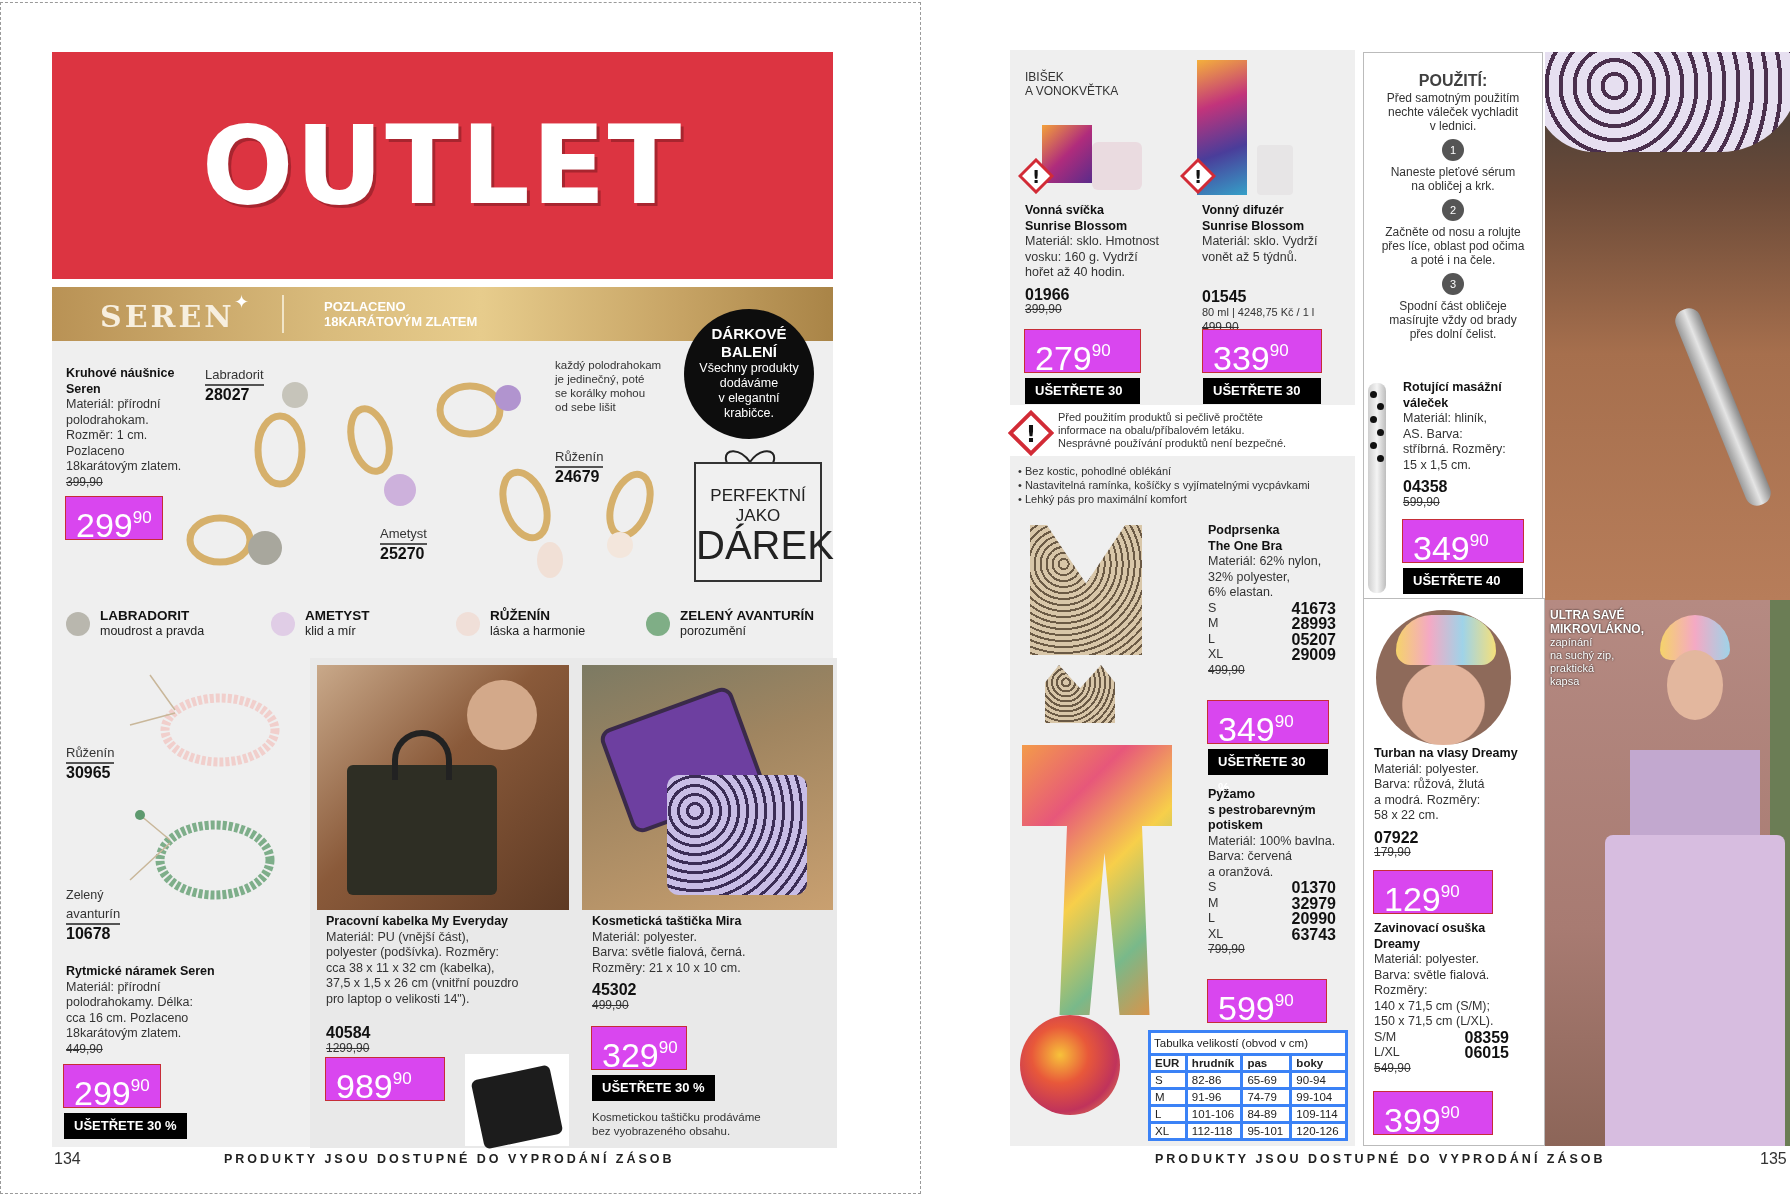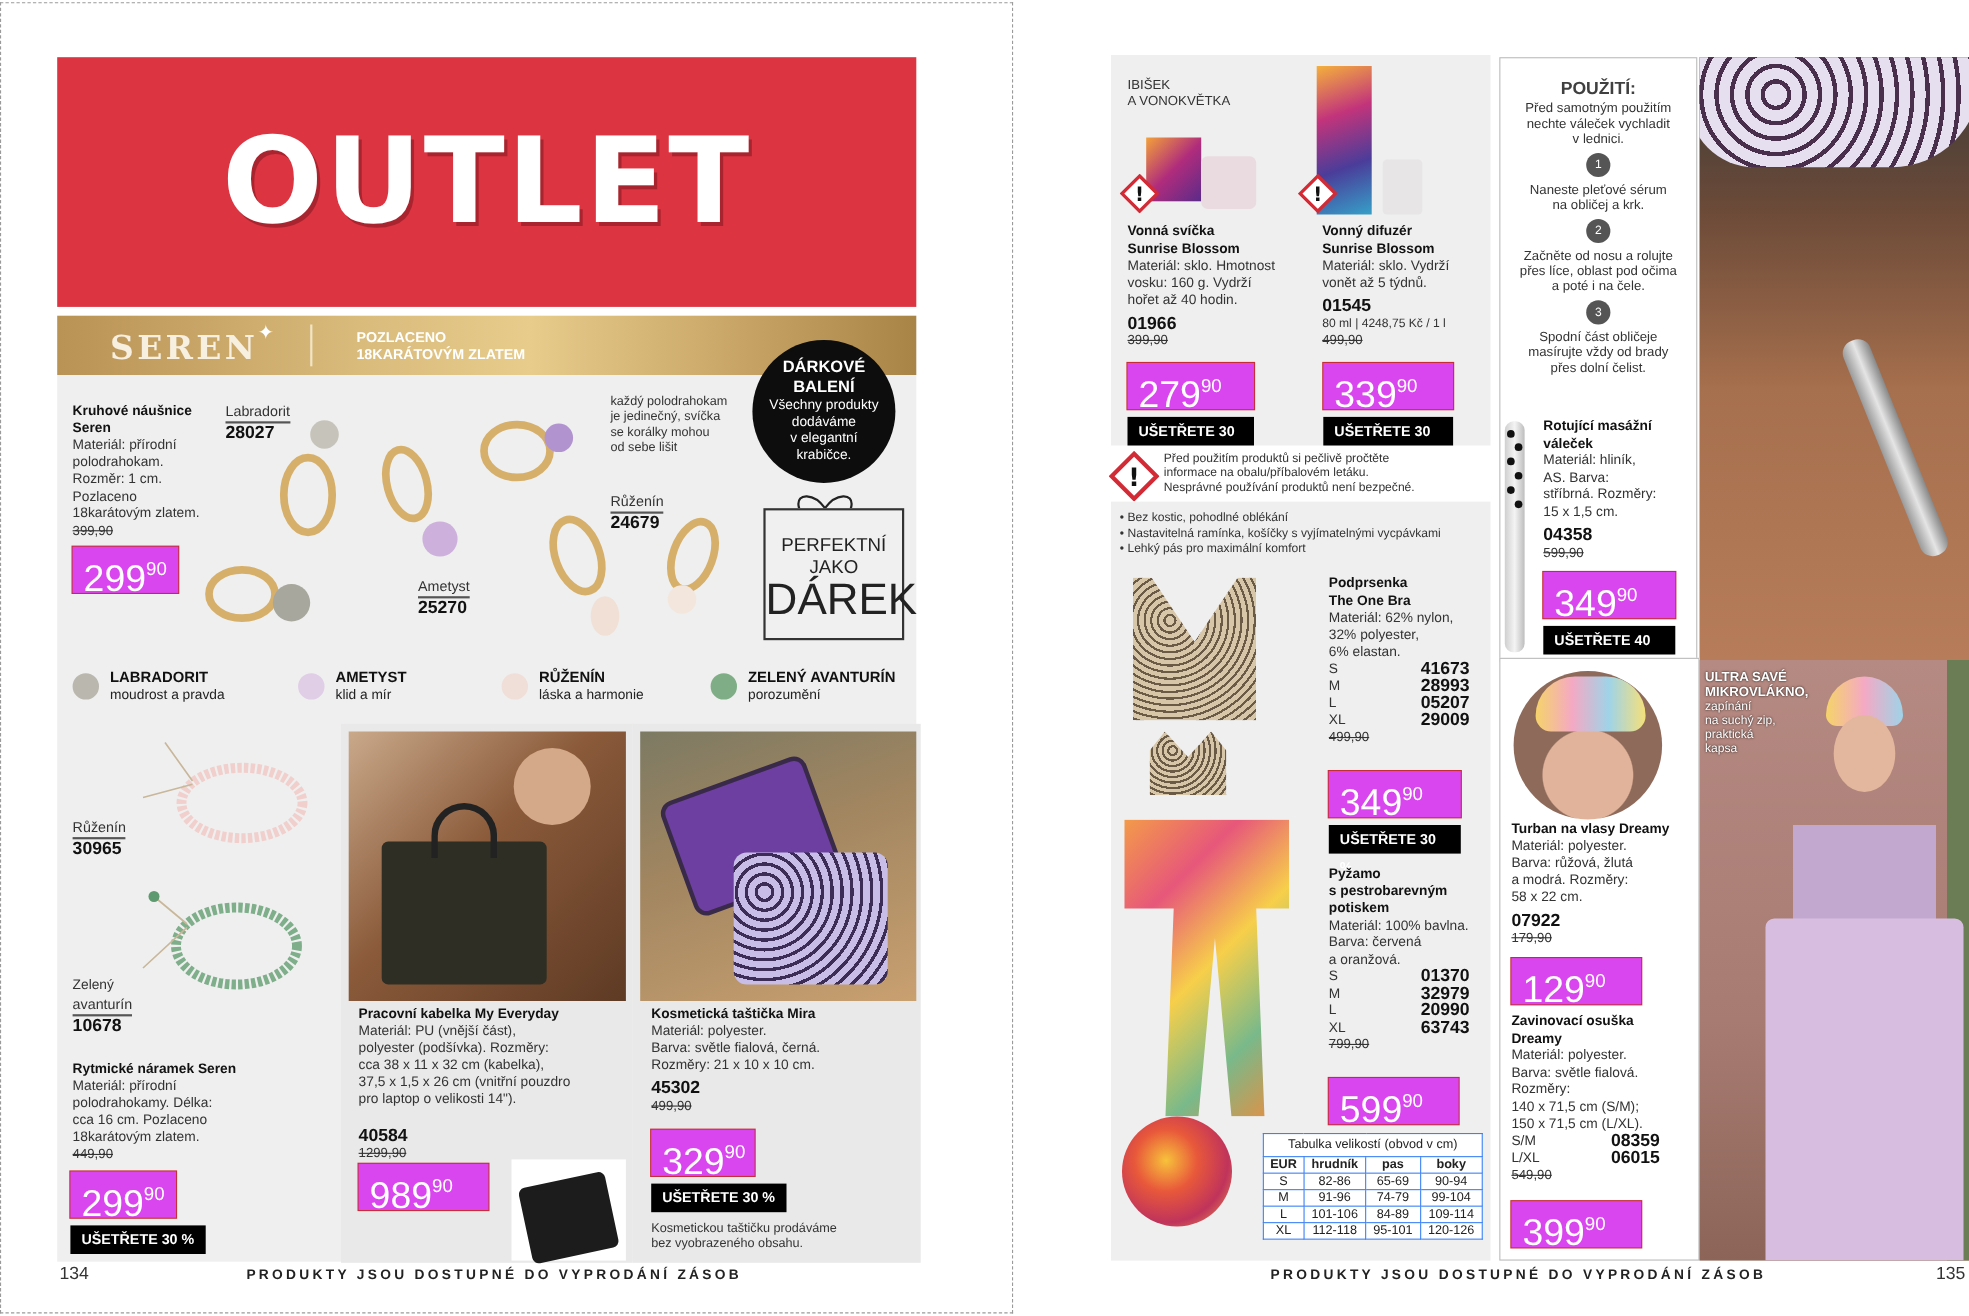--- a/index.html
+++ b/index.html
@@ -30,21 +30,21 @@
 .gemtxt{font-size:12.5px;line-height:15px}
 .gemtxt b{font-size:13.5px;color:#111}
 .photo{overflow:hidden}
 .footer{font-size:12.5px;letter-spacing:3px;font-weight:bold;color:#222}
 .pagenum{font-size:16px;color:#333}
 .rp-cell{background:#efefef}
 .warn{width:36px;height:36px}
 .usage{left:1363px;top:52px;width:180px;height:550px;border:1px solid #bbb;background:#fff}
 .step{width:22px;height:22px;border-radius:50%;background:#555;color:#fff;font-size:11px;line-height:22px;text-align:center;margin:6px auto 4px}
 .sizetab{border-collapse:collapse;font-size:11.5px;background:#fff}
-.sizetab td,.sizetab th{border:1px solid #3b82f6;padding:0 4px;text-align:center;line-height:14px}
+.sizetab td,.sizetab th{border:3px solid #3b82f6;padding:0 4px;text-align:left;line-height:14px}
 .dots i{display:block;width:7px;height:7px;background:#111;border-radius:50%;position:absolute}
 </style>
 </head>
 <body>
 
 <div class="abs page-left"></div>
 
 <div class="abs outlet">
     <span>OUTLET</span>
   </div>
@@ -80,21 +80,21 @@
 <div class="abs" style="left:380px;top:524px">
   <span class="lbl">Ametyst</span>
   <div class="code">25270</div>
 </div>
 <div class="abs" style="left:555px;top:447px">
   <span class="lbl">Růženín</span>
   <div class="code">24679</div>
 </div>
 <div class="abs txt" style="left:555px;top:358px;font-size:11.5px;line-height:14px">
   <div>každý polodrahokam</div>
-  <div>je jedinečný, svíčka</div>
+  <div>je jedinečný, poté</div>
   <div>se korálky mohou</div>
   <div>od sebe lišit</div>
 </div>
 
 <svg class="abs" style="left:170px;top:370px" width="520" height="210">
   <g fill="none" stroke="#d6b06b" stroke-width="7">
     <ellipse cx="110" cy="80" rx="22" ry="34"></ellipse>
     <ellipse cx="200" cy="70" rx="18" ry="32" transform="rotate(-15 200 70)"></ellipse>
     <ellipse cx="300" cy="40" rx="30" ry="24"></ellipse>
     <ellipse cx="355" cy="135" rx="20" ry="34" transform="rotate(-20 355 135)"></ellipse>
@@ -250,21 +250,21 @@
 <div class="abs" style="left:1025px;top:330px">
   <div class="price" style="width:115px"><span>279</span><sup>90</sup></div><br>
   <div class="save" style="width:115px">UŠETŘETE 30 %</div>
 </div>
 
 <div class="abs txt" style="left:1202px;top:203px;width:160px">
   <b>Vonný difuzér</b><br>
   <b>Sunrise Blossom</b>
   <div>Materiál: sklo. Vydrží</div>
   <div>vonět až 5 týdnů.</div>
-  <div class="code" style="margin-top:6px">01545</div>
+  <div class="code" style="margin-top:24px">01545</div>
   <div style="font-size:11px">80 ml | 4248,75 Kč / 1 l</div>
   <div class="oldp">499,90</div>
 </div>
 <div class="abs" style="left:1203px;top:330px">
   <div class="price" style="width:118px"><span>339</span><sup>90</sup></div><br>
   <div class="save" style="width:118px">UŠETŘETE 30 %</div>
 </div>
 
 <svg class="abs" style="left:1008px;top:410px;width:46px;height:46px" viewBox="0 0 36 36">
     <path d="M18 2 L34 18 L18 34 L2 18Z" fill="#fff" stroke="#d22b36" stroke-width="3"></path>

